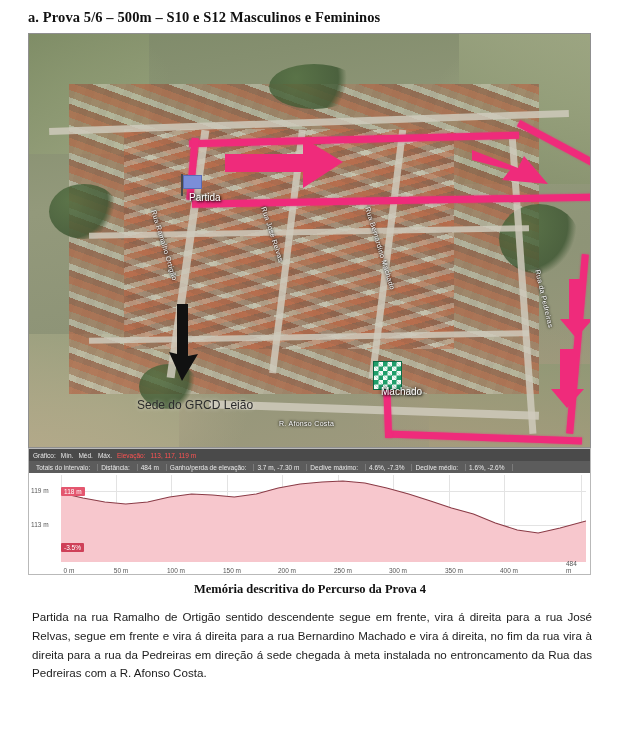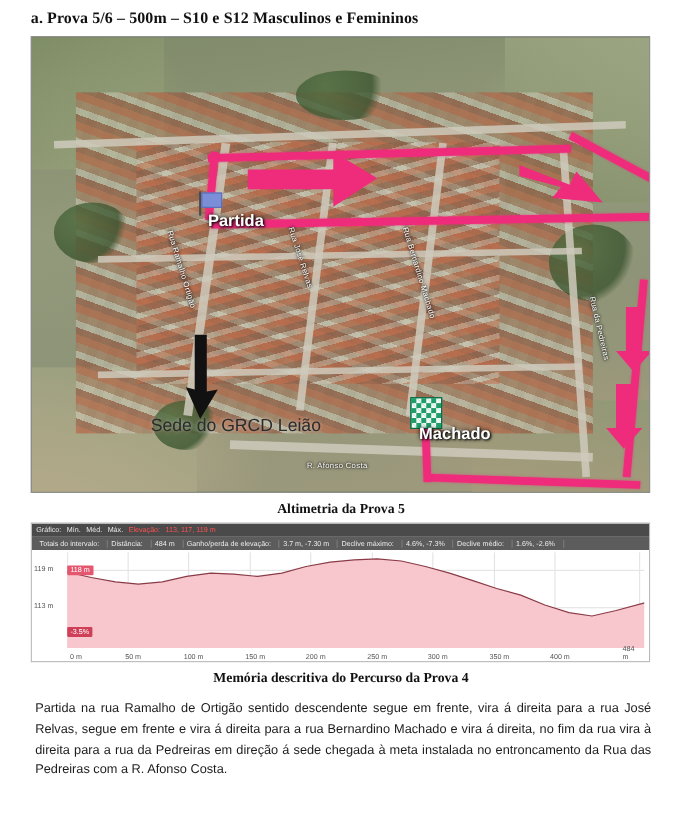--- a/index.html
+++ b/index.html
@@ -127,43 +127,42 @@
   .flag-cloth {
     position: absolute;
     left: 2px; top: 1px;
     width: 17px; height: 12px;
     background: #7b8ed8;
     border: 1px solid #5a6cb5;
   }
   .label-box {
     position: absolute;
     font-family: "Liberation Sans", sans-serif;
-    font-size: 15px;
+    font-size: 10px;
     color: #ffffff;
     text-shadow: 0 0 4px rgba(0,0,0,.95), 1px 1px 2px rgba(0,0,0,.95);
     white-space: nowrap;
-    font-weight: bold;
   }
   .chequered {
     position: absolute;
     left: 344px; top: 327px;
     width: 27px; height: 27px;
     background-color: #1f9e6a;
     background-image:
       linear-gradient(45deg, rgba(255,255,255,.95) 25%, transparent 25%, transparent 75%, rgba(255,255,255,.95) 75%),
       linear-gradient(45deg, rgba(255,255,255,.95) 25%, transparent 25%, transparent 75%, rgba(255,255,255,.95) 75%);
     background-size: 9px 9px;
     background-position: 0 0, 4.5px 4.5px;
     border: 1px solid #0d6b46;
   }
   .sede-text {
     position: absolute;
-    left: 108px; top: 345px;
-    font-family: "Liberation Sans", sans-serif;
-    font-size: 16px;
+    left: 108px; top: 364px;
+    font-family: "Liberation Sans", sans-serif;
+    font-size: 12px;
     color: #2b2b2b;
     text-shadow: 0 0 4px rgba(255,255,255,.55);
     white-space: nowrap;
   }
   .black-arrow {
     position: absolute;
     left: 140px; top: 270px;
     width: 30px; height: 78px;
   }
 
@@ -355,21 +354,20 @@
       <div class="label-box" style="left:352px;top:352px;">Machado</div>
 
       <svg class="black-arrow" viewBox="0 0 30 78">
         <polygon points="8,0 19,0 19,52 29,50 13,77 0,48 8,50" fill="#111111"></polygon>
       </svg>
       <div class="sede-text">Sede do GRCD Leião</div>
 
     </div>
   </div>
 
-  <div class="caption">Altimetria da Prova 5</div>
 
   <div class="chart-wrap">
     <div class="chart-topbar">
       <span>Gráfico:</span>
       <span>Mín.</span>
       <span>Méd.</span>
       <span>Máx.</span>
       <span class="red">Elevação:</span>
       <span class="red">113, 117, 119 m</span>
       <span class="spacer"></span>

